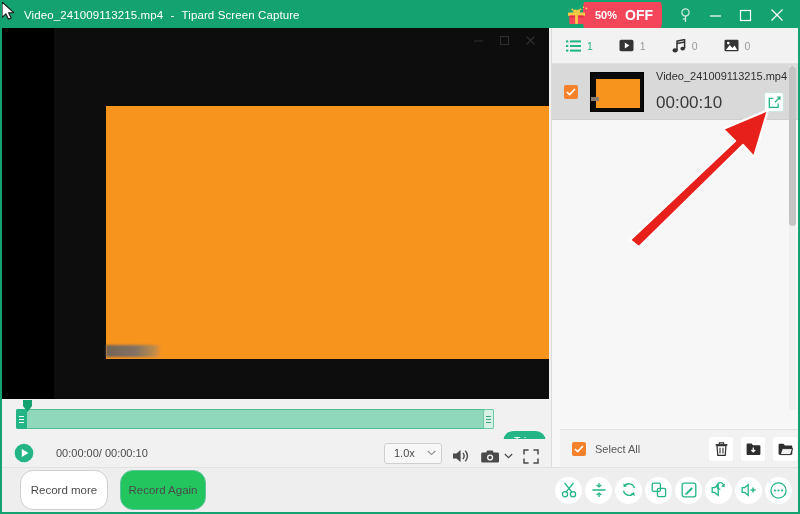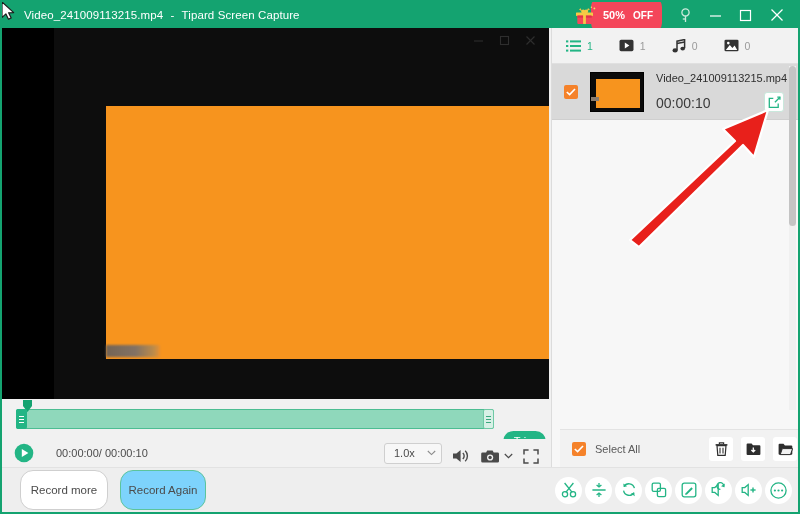--- a/index.html
+++ b/index.html
@@ -38,21 +38,21 @@
     height: 20px; margin-right: 8px;
   }
   .gift-icon { width: 22px; height: 19px; position: relative; margin-right: -6px; z-index: 2; }
   .promo-pill {
     background: #f4465a; color: #ffffff;
     border-radius: 10px; height: 36px;
     padding: 0 9px 0 12px;
     display: flex; align-items: center; gap: 8px;
     font-size: 11px; font-weight: bold;
   }
-  .promo-pill .off { font-size: 10px; font-weight: bold; }
+  .promo-pill .off { font-size: 14px; font-weight: bold; }
   .tb-btn {
     width: 30px; height: 26px;
     display: flex; align-items: center; justify-content: center;
     cursor: pointer;
   }
   .tb-btn svg { display: block; }
   #btn-close { width: 34px; margin-right: 4px; }
 
   
   #preview {
@@ -170,21 +170,21 @@
     height: 40px; border-radius: 13px;
     display: flex; align-items: center; justify-content: center;
     font-size: 11.5px; cursor: pointer;
   }
   #btn-record-more {
     margin-left: 18px; width: 88px;
     background: #ffffff; border: 1px solid #cfcfcf; color: #4b4b4b;
   }
   #btn-record-again {
     margin-left: 12px; width: 86px;
-    background: #7dd3fc; border: 1px solid #5cc49c; color: #4b4b4b;
+    background: #22c55e; border: 1px solid #5cc49c; color: #4b4b4b;
   }
 
   
   #right-panel {
     position: absolute; left: 549px; top: 26px;
     width: 247px; height: 439px;
     background: #f7f7f7;
     border-left: 1px solid #dcdcdc;
   }
   #tabs-row {
@@ -227,21 +227,21 @@
   }
   #thumb-blur {
     position: absolute; left: 0; top: 24px;
     width: 8px; height: 4px; background: #8a7b6d;
   }
   #file-meta { margin-left: 12px; flex: 1; min-width: 0; }
   #file-name {
     font-size: 11px; color: #2e2e2e; white-space: nowrap;
     overflow: hidden; text-overflow: ellipsis;
   }
-  #file-duration { font-size: 14px; color: #3a3a3a; margin-top: 11px; }
+  #file-duration { font-size: 17px; color: #3a3a3a; margin-top: 11px; }
   #share-btn {
     position: absolute; right: 14px; top: 28px;
     width: 20px; height: 20px;
     background: #ffffff; border: 1px solid #c9e8dc; border-radius: 3px;
     display: flex; align-items: center; justify-content: center;
     cursor: pointer;
   }
   #list-scrollbar {
     position: absolute; right: 2px; top: 2px;
     width: 7px; height: 344px; background: #f0f0f0;

